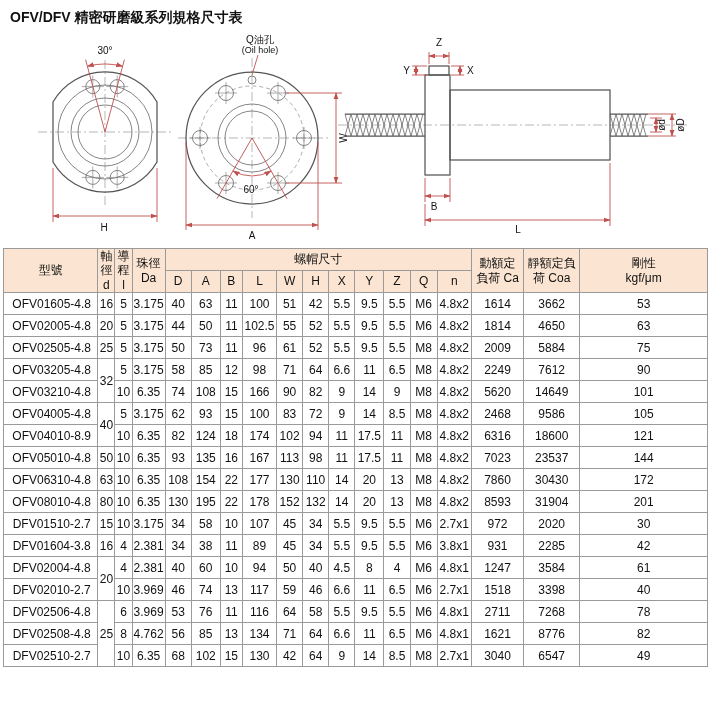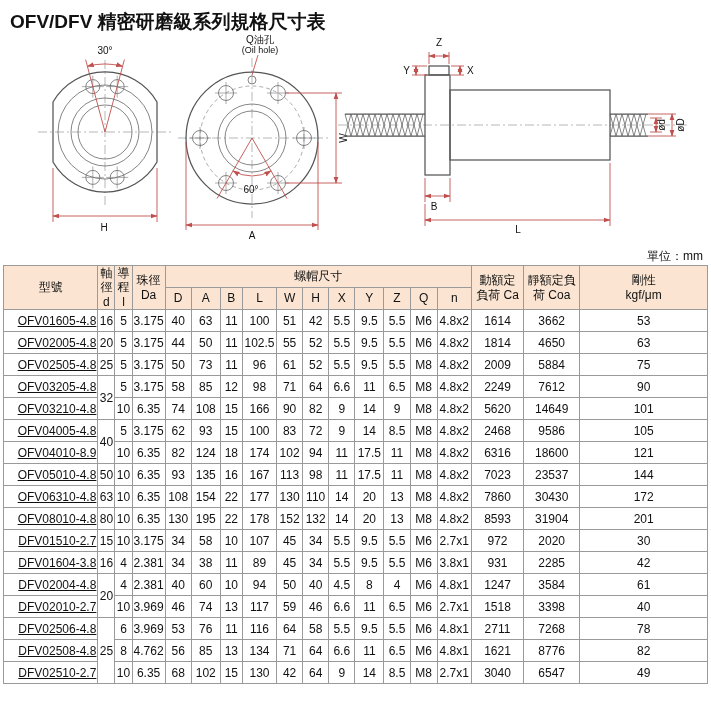--- a/index.html
+++ b/index.html
@@ -4,21 +4,21 @@
 <style>
   * { box-sizing: border-box; }
   html,body { margin:0; padding:0; background:#fff; }
   body {
     width:711px; height:722px;
     font-family:"Liberation Sans","DejaVu Sans",sans-serif;
     color:#111;
   }
   .page { width:711px; height:722px; overflow:hidden; }
   .title {
-    font-size:19px; font-weight:bold;
+    font-size:14px; font-weight:bold;
     padding:9px 0 0 10px; height:30px;
   }
   .drawings { height:218px; }
   svg { display:block; font-family:inherit; }
   .ol   { stroke:#555; fill:none; stroke-width:1.25; }
   .thin { stroke:#666; fill:none; stroke-width:0.8; }
   .tick { stroke:#777; fill:none; stroke-width:0.6; }
   .cl   { stroke:#999; fill:none; stroke-width:0.7; stroke-dasharray:9 3 2 3; }
   .dash { stroke:#888; fill:none; stroke-width:0.7; stroke-dasharray:4 3; }
   .dim  { stroke:#c0504d; fill:none; stroke-width:0.9; }
@@ -35,21 +35,21 @@
   .spec th, .spec td {
     border:1px solid #9a9a9a; text-align:center;
     padding:0 1px; overflow:hidden; white-space:nowrap;
   }
   .spec thead th {
     background:#fbe5d2; font-weight:normal;
     white-space:pre-line; line-height:1.2; font-size:12px;
   }
   .spec thead tr:last-child th { height:22px; }
   .spec td { height:22px; }
-  .spec td.model { text-align:right; padding-left:3px;text-decoration:underline; }
+  .spec td.model { text-align:center; padding-left:3px; }
 </style>
 </head>
 <body>
 
 <div class="page">
 
   <div class="title">OFV/DFV 精密研磨級系列規格尺寸表</div>
 
   <div class="drawings">
     <svg width="711" height="218" viewBox="0 0 711 218">
@@ -186,21 +186,20 @@
         <line class="dim" x1="656" y1="88" x2="656" y2="102" marker-start="url(#ar)" marker-end="url(#ar)"></line>
         <line class="dim" x1="648" y1="84" x2="676" y2="84"></line>
         <line class="dim" x1="648" y1="106" x2="676" y2="106"></line>
         <line class="dim" x1="672" y1="84" x2="672" y2="106" marker-start="url(#ar)" marker-end="url(#ar)"></line>
         <text class="lbl" x="665" y="95" text-anchor="middle" transform="rotate(-90 665 95)">ød</text>
         <text class="lbl" x="684" y="95" text-anchor="middle" transform="rotate(-90 684 95)">øD</text>
       </g>
     </svg>
   </div>
 
-  <div class="unit-row">單位：mm</div>
 
   <table class="spec">
     <colgroup>
       <col style="width:94px">
         <col style="width:17px">
         <col style="width:17px">
         <col style="width:33px">
       <col style="width:26px">
         <col style="width:29px">
         <col style="width:22px">

